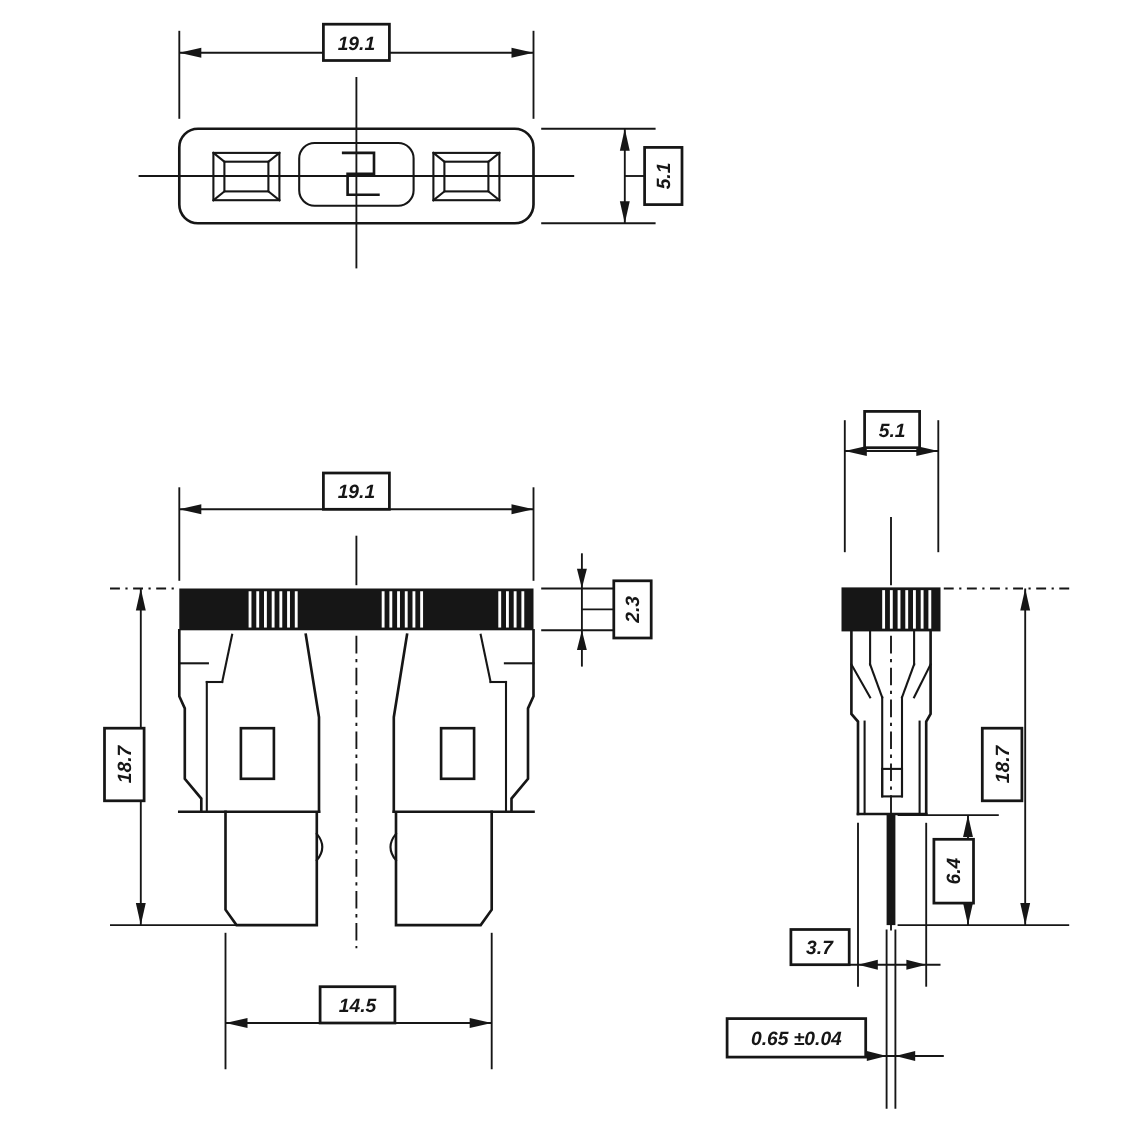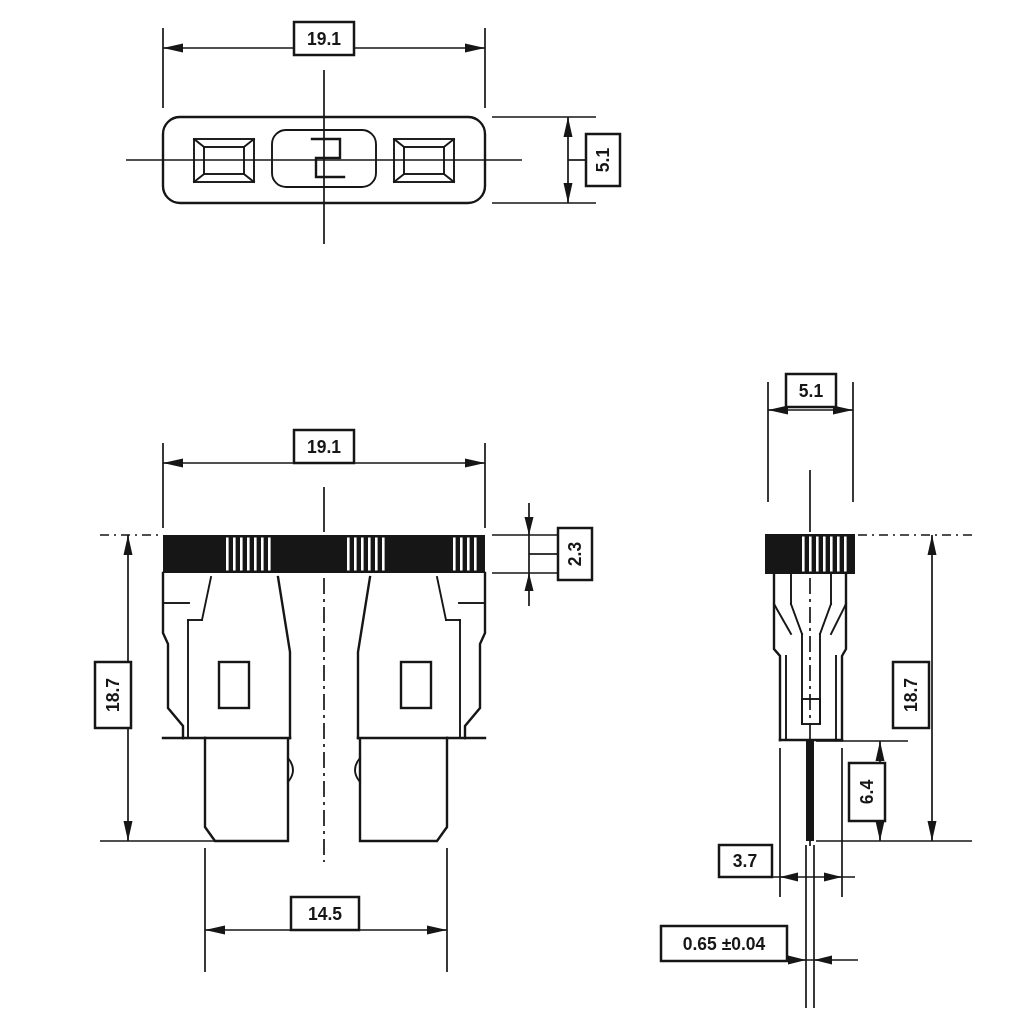--- a/index.html
+++ b/index.html
@@ -1,17 +1,17 @@
 <!DOCTYPE html>
 <html><head>
 <meta charset="utf-8">
 <style>
   html,body{margin:0;padding:0;background:#ffffff;}
   .page{width:1024px;height:1024px;background:#ffffff;position:relative;overflow:hidden;
-        font-family:"Liberation Sans",sans-serif;}
+        font-family:"Liberation Sans",sans-serif;font-style:italic;}
   svg{display:block;}
   
   .ol{fill:none;stroke:#161616;stroke-width:2.4;stroke-linejoin:miter;stroke-linecap:square;}
   .ol2{fill:none;stroke:#161616;stroke-width:1.9;stroke-linecap:square;}
   
   .dl{fill:none;stroke:#161616;stroke-width:1.7;stroke-linecap:butt;}
   .dash{stroke-dasharray:9 5 2 5;}
   
   .cl{fill:none;stroke:#161616;stroke-width:1.7;}
   .cld{stroke-dasharray:16 5 3 5;}

